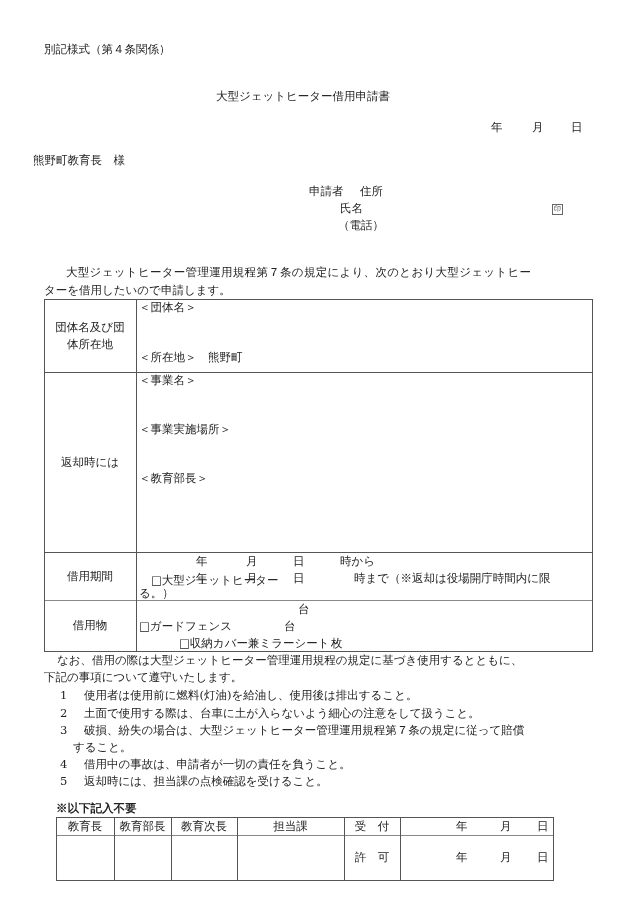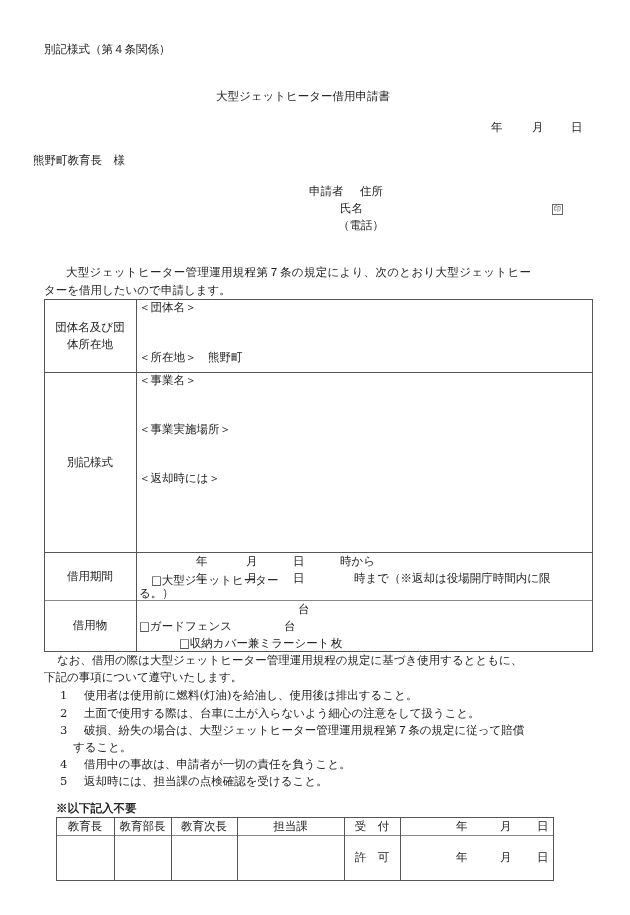--- a/index.html
+++ b/index.html
@@ -44,24 +44,24 @@
   <div class="vline" style="left:136px;top:299px;height:353px;"></div>
   <div class="vline" style="left:592px;top:299px;height:353px;"></div>
 
   <div class="cellc" style="left:44px;top:299px;width:92px;height:73px;flex-direction:column;">
     <span>団体名及び団</span>
     <span>体所在地</span>
   </div>
   <div class="abs" style="left:139px;top:302px;">＜団体名＞</div>
   <div class="abs" style="left:139px;top:352px;">＜所在地＞　熊野町</div>
 
-  <div class="cellc" style="left:44px;top:372px;width:92px;height:180px;">別記様式</div>
+  <div class="cellc" style="left:44px;top:372px;width:92px;height:180px;">返却時には</div>
   <div class="abs" style="left:139px;top:375px;">＜事業名＞</div>
   <div class="abs" style="left:139px;top:424px;">＜事業実施場所＞</div>
-  <div class="abs" style="left:139px;top:473px;">＜返却時には＞</div>
+  <div class="abs" style="left:139px;top:473px;">＜教育部長＞</div>
 
   <div class="cellc" style="left:44px;top:552px;width:92px;height:48px;">借用期間</div>
   <div>
     <span class="abs" style="left:196px;top:556px;">年</span>
     <span class="abs" style="left:246px;top:556px;">月</span>
     <span class="abs" style="left:293px;top:556px;">日</span>
     <span class="abs" style="left:340px;top:556px;">時から</span>
   </div>
   <div>
     <span class="abs" style="left:196px;top:573px;">年</span>

